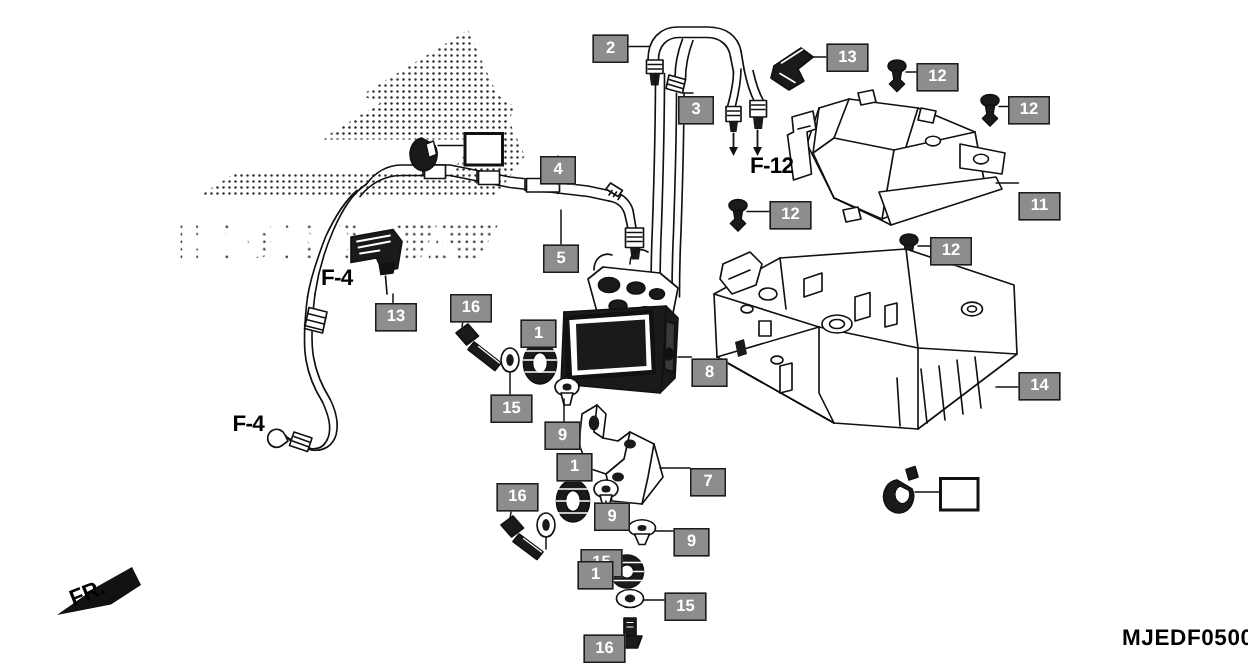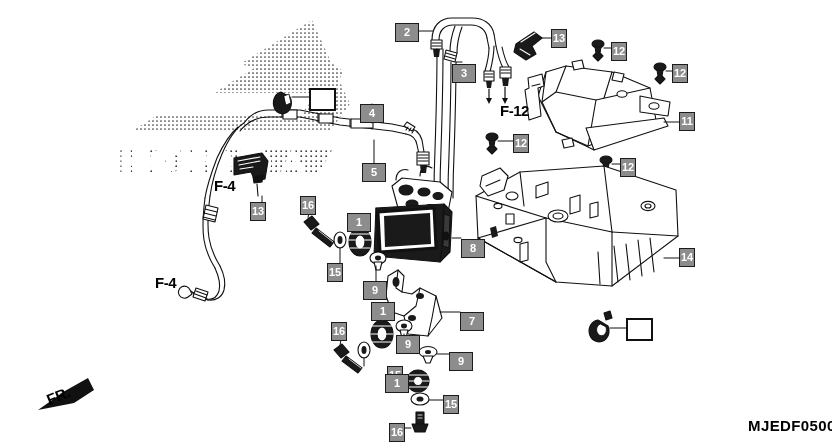--- a/index.html
+++ b/index.html
@@ -18,21 +18,21 @@
     background:#8d8d8d;
     border:1px solid #1c1c1c;
     color:#ffffff;
     font-size:11px;
     font-weight:bold;
     line-height:1;
     display:flex;align-items:center;justify-content:center;
     letter-spacing:0px;
     width:24px;height:19px;
   }
-  .callout.wide{width:16px;}
+  .callout.wide{width:28px;}
   .callout.blank{
     background:#ffffff;border:2px solid #111;color:transparent;
     width:27px;height:23px;
   }
   
   .mark{
     position:absolute;
     color:#000;
     font-weight:bold;
     line-height:1;
@@ -429,21 +429,21 @@
   <div class="mark fr" style="left:50px;top:392px;">FR.</div>
 
   <div class="mark code" style="left:748px;top:418px;">MJEDF0500</div>
 
   <div id="callout-layer">
       <div class="callout" style="left: 395px; top: 23px;">2</div>
       <div class="callout wide" style="left: 551px; top: 29px;">13</div>
       <div class="callout wide" style="left: 611px; top: 42px;">12</div>
       <div class="callout wide" style="left: 672px; top: 64px;">12</div>
       <div class="callout" style="left: 452px; top: 64px;">3</div>
-      <div class="callout wide" style="left: 679px; top: 112px; text-align: center;">11</div>
+      <div class="callout wide" style="left: 679px; top: 128px; text-align: center;">11</div>
       <div class="callout blank" style="left: 309px; top: 88px;"></div>
       <div class="callout" style="left: 360px; top: 104px;">4</div>
       <div class="callout wide" style="left: 513px; top: 134px;">12</div>
       <div class="callout wide" style="left: 620px; top: 158px;">12</div>
       <div class="callout" style="left: 362px; top: 163px;">5</div>
       <div class="callout wide" style="left: 250px; top: 202px;">13</div>
       <div class="callout wide" style="left: 300px; top: 196px;">16</div>
       <div class="callout" style="left: 347px; top: 213px;">1</div>
       <div class="callout" style="left: 461px; top: 239px;">8</div>
       <div class="callout wide" style="left: 679px; top: 248px;">14</div>

